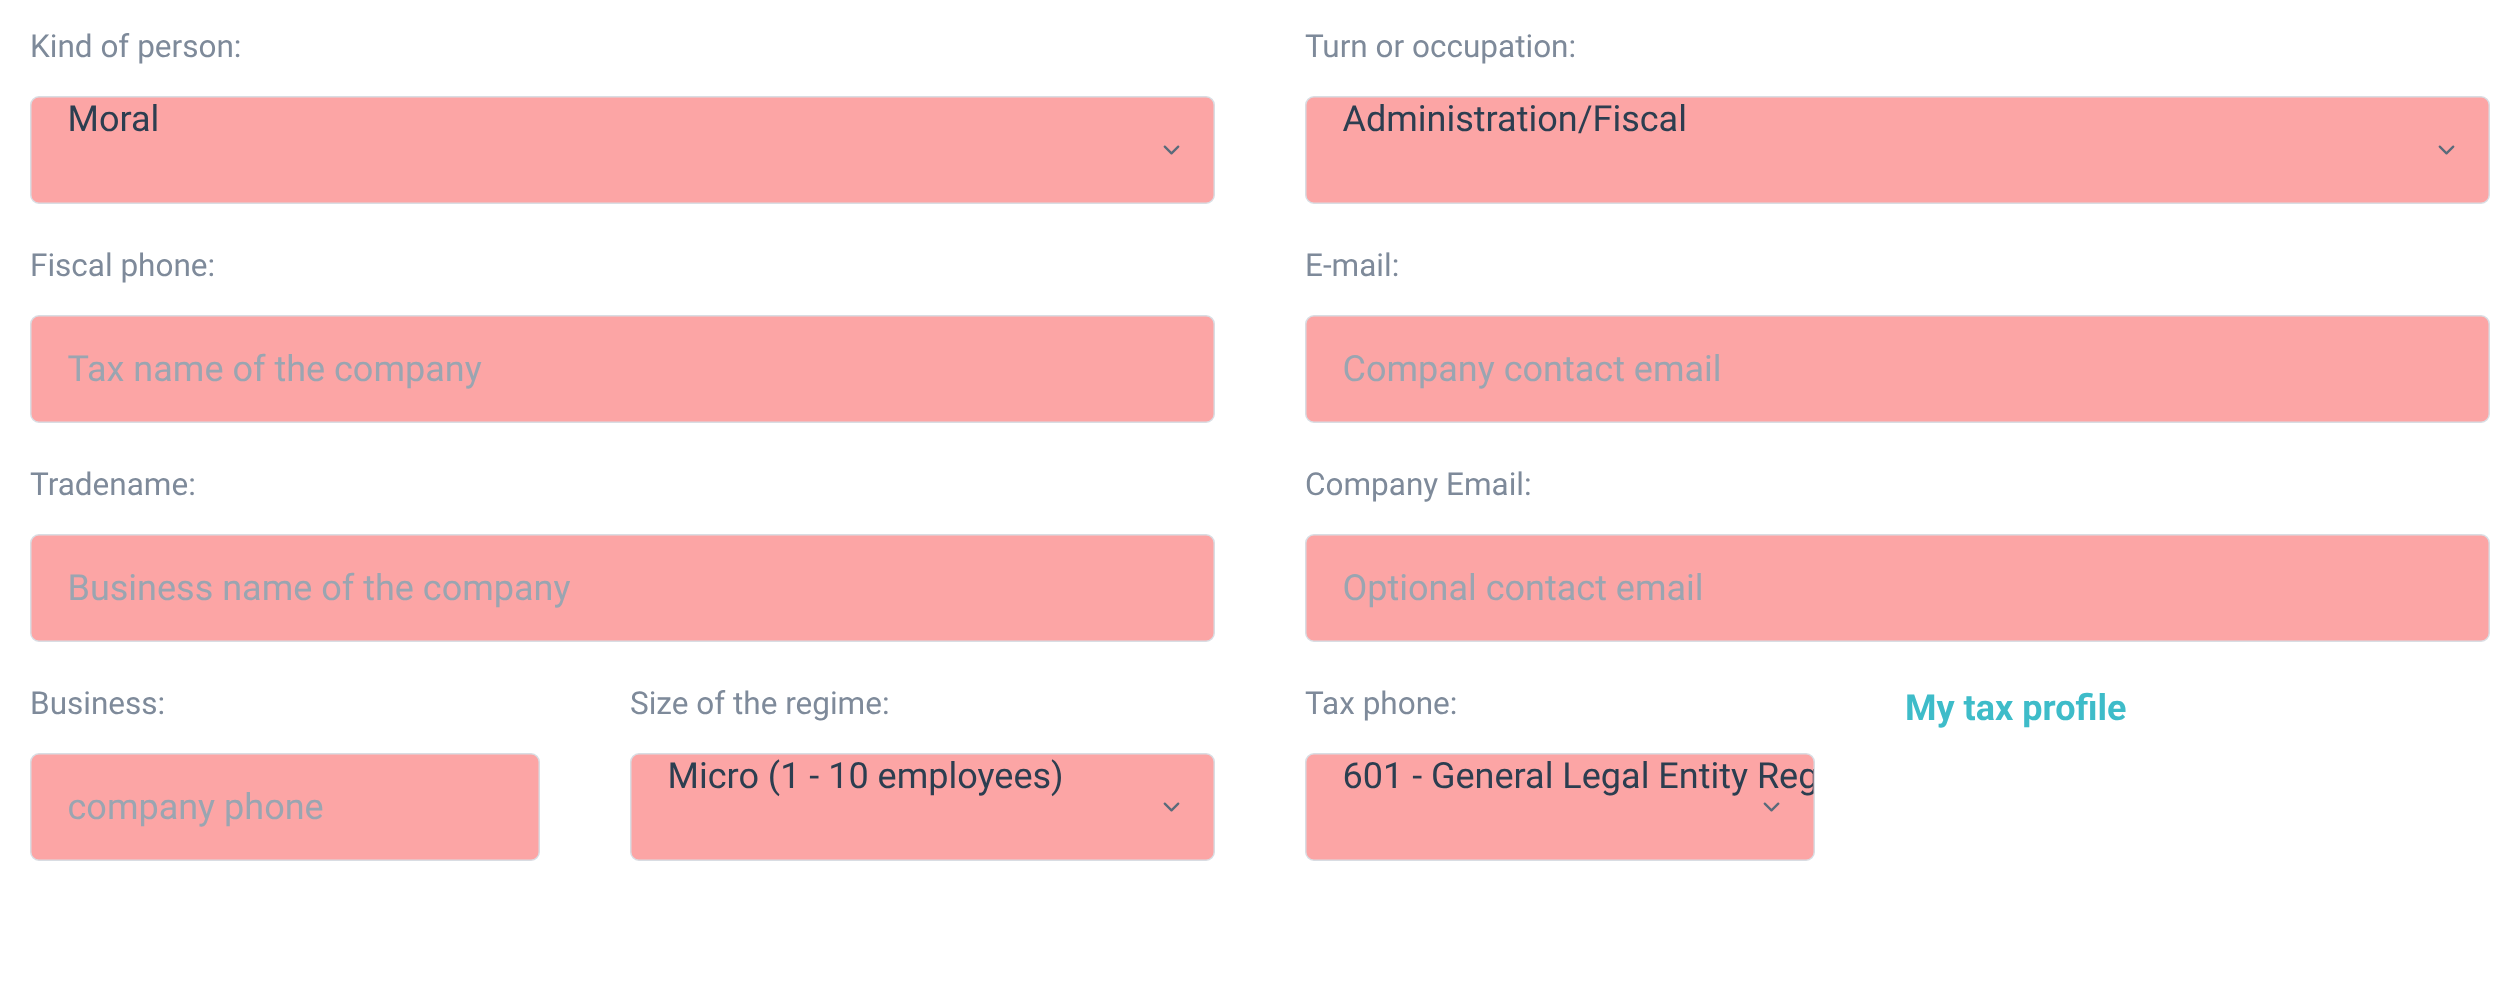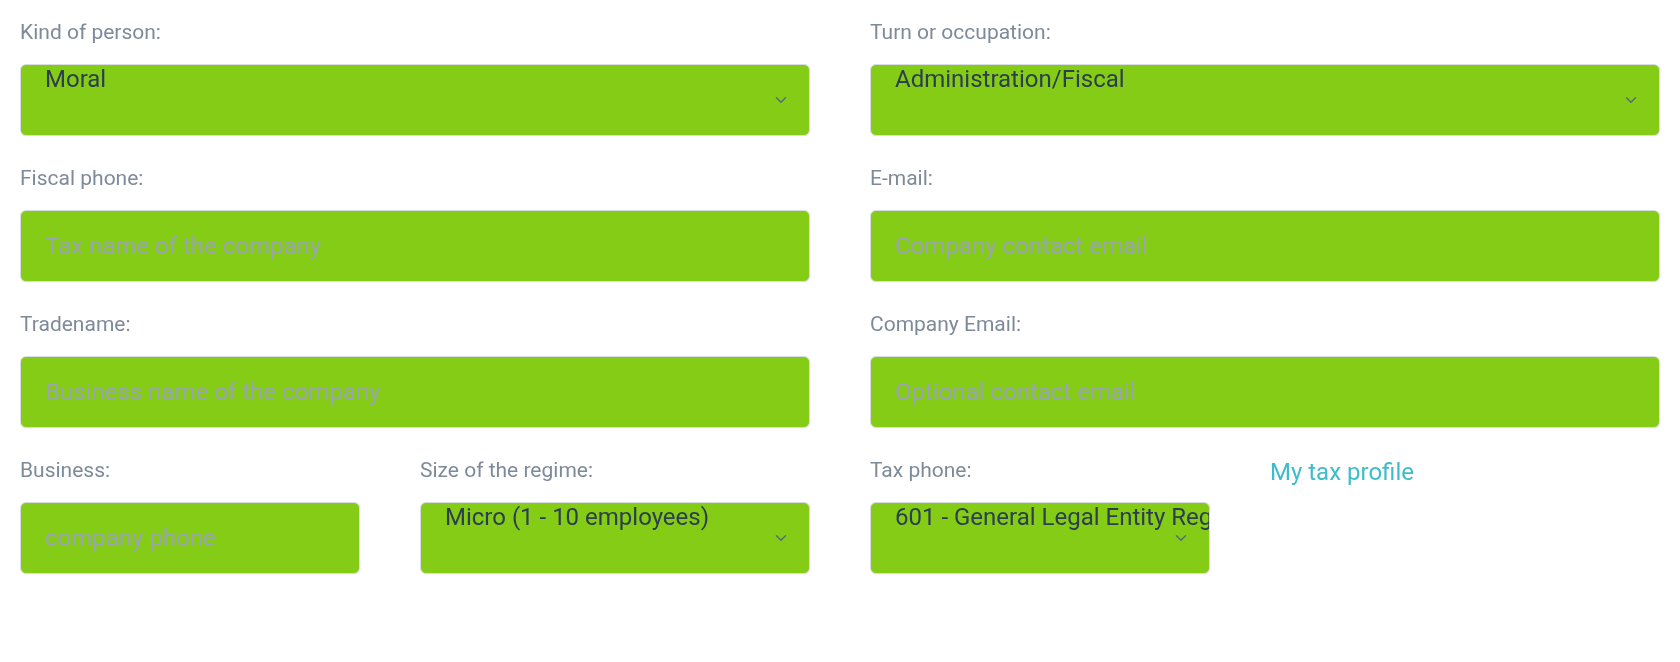--- a/index.html
+++ b/index.html
@@ -31,21 +31,21 @@
     }
     .select-wrapper {
       position: relative;
       width: 100%;
     }
     .select-input, .text-input {
       width: 100%;
       height: 72px;
       border: 1px solid #d9dde3;
       border-radius: 6px;
-      background: #84cc16;
+      background: #fca5a5;
       padding: 0 24px;
       font-size: 24px;
       color: #2c3e50;
       font-family: inherit;
       appearance: none;
       outline: none;
     }
     .select-input {
       padding-right: 50px;
       cursor: pointer;
@@ -80,21 +80,21 @@
       column-gap: 60px;
     }
     .link-field {
       display: flex;
       align-items: flex-start;
       padding-top: 0px;
     }
     .tax-link {
       color: #3ebcc9;
       font-size: 24px;
-      font-weight: 400;
+      font-weight: 700;
       text-decoration: none;
       cursor: pointer;
     }
     .select-truncate {
       white-space: nowrap;
       overflow: hidden;
       text-overflow: clip;
     }
   </style>
 </head>

